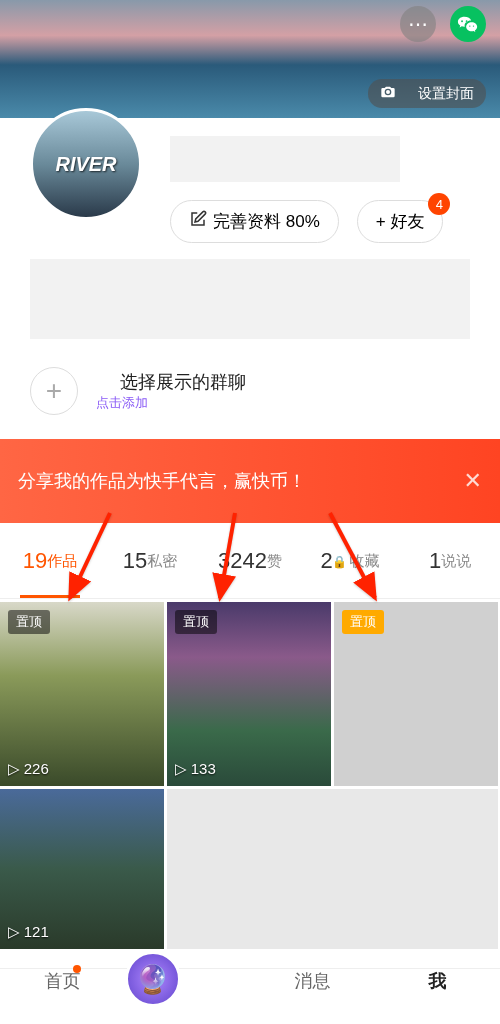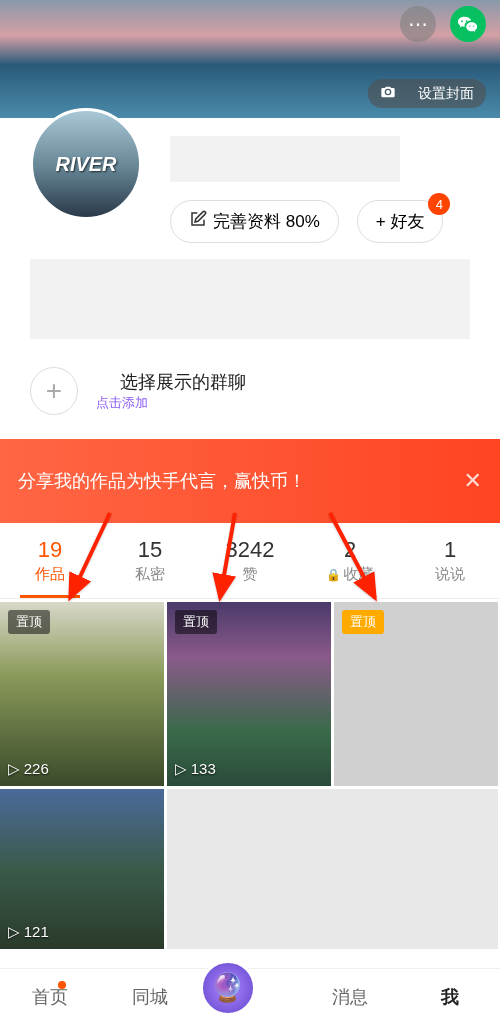--- a/index.html
+++ b/index.html
@@ -19,39 +19,39 @@
 .info-block { margin: 16px 30px 0; height: 80px; background: #f2f2f2; }
 .group-row { margin: 28px 30px 0; display: flex; align-items: center; gap: 18px; }
 .plus-circle { width: 48px; height: 48px; border: 1px solid #ddd; border-radius: 50%; display: flex; align-items: center; justify-content: center; color: #aaa; font-size: 28px; }
 .group-title { font-size: 18px; color: #222; margin-left: 24px; }
 .group-sub { font-size: 13px; color: #8b5cf6; margin-top: 0; }
 .banner { margin-top: 24px; background: linear-gradient(90deg, #ff6644 0%, #ff4422 100%); height: 84px; display: flex; align-items: center; padding: 0 18px; color: #fff; position: relative; }
 .banner-text { font-size: 18px; flex: 1; }
 .banner-btn { background: #fff; color: #ff5533; border-radius: 18px; padding: 7px 20px; font-size: 16px; font-weight: 500; }
 .banner-close { color: #fff; font-size: 22px; margin-left: 18px; opacity: 0.8; }
 .tabs { display: flex; height: 76px; border-bottom: 1px solid #eee; position: relative; }
-.tab { flex: 1; display: flex; flex-direction: column; align-items: center; justify-content: center; }
+.tab { flex: 1; display: flex; align-items: center; justify-content: center; }
 .tab-num { font-size: 22px; font-weight: 500; color: #333; }
 .tab-label { font-size: 15px; color: #888; margin-top: 2px; }
 .tab.active .tab-num, .tab.active .tab-label { color: #ff5500; }
 .tab.active::after { content: ''; position: absolute; bottom: 0; width: 60px; height: 3px; background: #ff5500; }
 .lock-icon { font-size: 12px; margin-right: 2px; }
 .grid { display: flex; flex-wrap: wrap; gap: 3px; margin-top: 3px; }
 .thumb { width: 164px; height: 184px; position: relative; background: #ccc; }
 .thumb1 { background: linear-gradient(180deg, #d8d8c8 0%, #8a9a5a 40%, #3a4a2a 100%); }
 .thumb2 { background: linear-gradient(180deg, #4a3a6a 0%, #8a5a8a 30%, #3a6a4a 70%, #2a4a3a 100%); }
 .thumb3 { background: #d0d0d0; }
 .thumb4 { background: linear-gradient(180deg, #4a6a9a 0%, #3a5a4a 50%, #2a3a2a 100%); }
 .thumb5 { background: #e8e8e8; }
 .pin { position: absolute; top: 8px; left: 8px; background: rgba(0,0,0,0.5); color: #fff; font-size: 13px; padding: 3px 8px; border-radius: 3px; }
 .pin.gold { background: #ffaa00; }
 .plays { position: absolute; bottom: 8px; left: 8px; color: #fff; font-size: 15px; text-shadow: 0 1px 2px rgba(0,0,0,0.8); }
 .arrow { position: absolute; z-index: 5; pointer-events: none; }
 .arrow svg { filter: drop-shadow(0 1px 1px rgba(0,0,0,0.2)); }
-.navbar { position: absolute; bottom: 0; left: 0; right: 0; height: 56px; background: #fff; border-top: 1px solid #eee; display: flex; align-items: center; }
+.navbar { position: absolute; bottom: 0; left: 0; right: 0; height: 56px; background: #fff; border-top: 1px solid #eee; display: flex; align-items: flex-start; }
 .nav-item { flex: 1; text-align: center; font-size: 18px; color: #666; position: relative; }
 .nav-item.active { color: #222; font-weight: 600; }
 .nav-dot { position: absolute; top: -4px; left: 58%; width: 8px; height: 8px; background: #ff5500; border-radius: 50%; }
 .nav-center { width: 56px; height: 56px; margin-top: -18px; background: radial-gradient(circle, #b088ff 0%, #6044cc 100%); border-radius: 50%; border: 3px solid #fff; display: flex; align-items: center; justify-content: center; font-size: 28px; }
 .watermark { position: absolute; bottom: 46px; right: 8px; color: rgba(255,255,255,0.4); font-size: 16px; font-weight: bold; }
 .row2 { display: flex; gap: 3px; margin-top: 3px; }
 </style>
 </head>
 <body>
 
@@ -174,19 +174,18 @@
   <div class="thumb thumb5" style="height:160px; width:331px"></div>
 </div>
 
 <div class="watermark">Baidu</div>
 
 <div class="navbar">
   <div class="nav-item">
     <span>首页</span>
     <div class="nav-dot"></div>
   </div>
-  <div class="nav-item">同城</div>
   <div class="nav-item">
     <div class="nav-center">🔮</div>
   </div>
   <div class="nav-item">消息</div>
   <div class="nav-item active">我</div>
 </div>
 
 </body></html>

